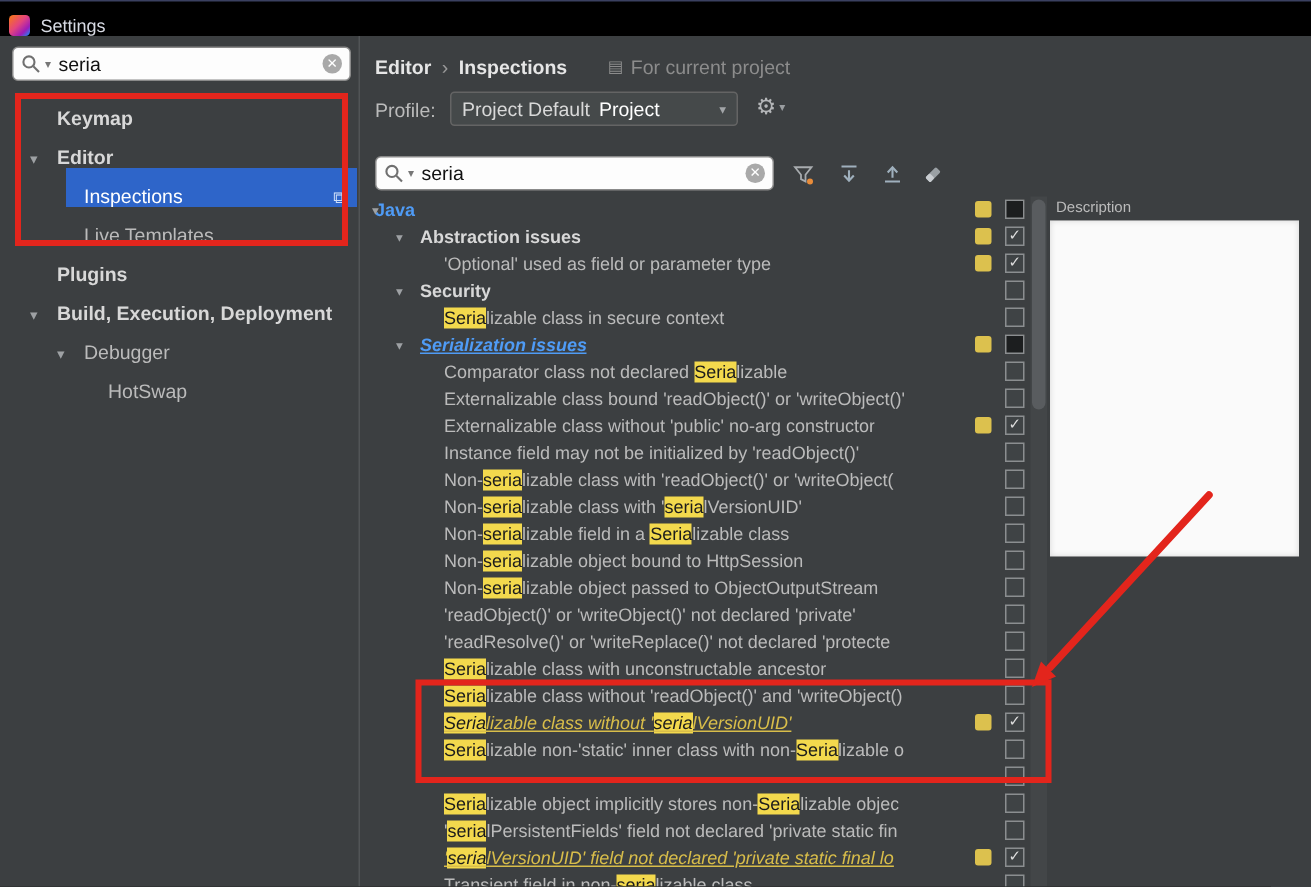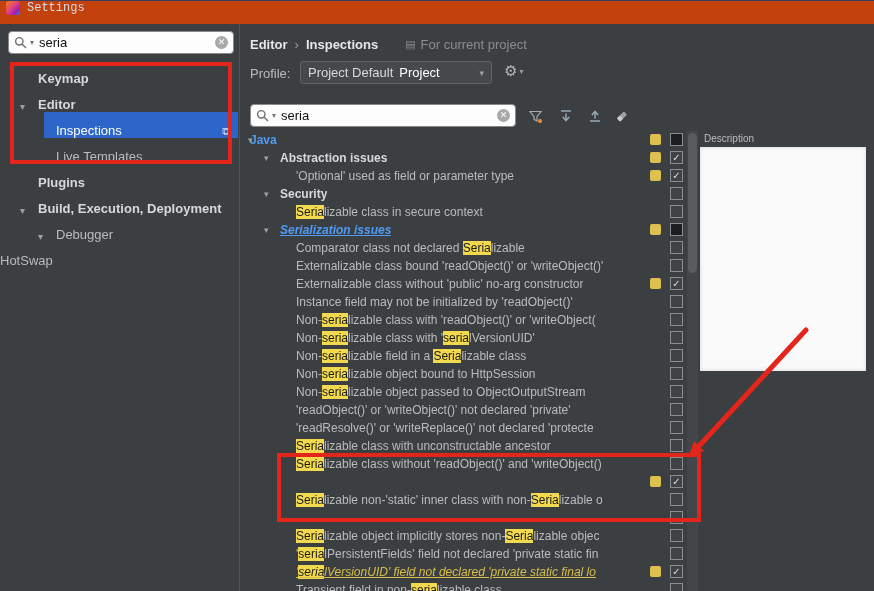--- a/index.html
+++ b/index.html
@@ -1,42 +1,42 @@
 <!DOCTYPE html>
 <html><head>
 <meta charset="utf-8">
 <style>
   html,body{margin:0;padding:0;background:#2b2b2b;}
   #app{position:relative;width:874px;height:591px;background:#3c3f41;overflow:hidden;
        font-family:"Liberation Sans",sans-serif;color:#bbbbbb;}
 
   
-  .titlebar{position:absolute;top:0;left:0;right:0;height:24px;background:#c2410c;
-            display:flex;align-items:flex-start;padding-left:6px;border-top:1px solid #3a4060;box-sizing:border-box;font-family:Liberation Mono, monospace;}
+  .titlebar{position:absolute;top:0;left:0;right:0;height:24px;background:#000000;
+            display:flex;align-items:flex-end;padding-left:6px;border-top:1px solid #3a4060;box-sizing:border-box;}
   .app-icon{width:14px;height:14px;border-radius:3px;margin-right:7px;
             background:linear-gradient(135deg,#f97a12,#e4447e 45%,#9e1cb8 75%,#0b98fc);}
   .title-text{font-size:12px;color:#d8dbe4;}
 
   
   .sidebar{position:absolute;top:24px;left:0;width:240px;bottom:0;background:#3c3f41;
            border-right:1px solid #515456;box-sizing:border-box;}
   .searchbox{position:absolute;left:8px;top:7px;width:226px;height:23px;background:#fdfdfd;
              border:1px solid #8a8a8a;border-radius:4px;display:flex;align-items:center;
              padding:0 5px;box-sizing:border-box;gap:3px;}
   .searchbox input{flex:1;border:none;outline:none;background:transparent;font-size:13px;color:#111;
                    font-family:"Liberation Sans",sans-serif;min-width:0;}
   .mini-caret{font-size:8px;color:#777;}
   .clear-btn{width:13px;height:13px;border-radius:50%;background:#a9a9a9;color:#fff;font-size:9px;
              line-height:13px;text-align:center;flex:0 0 auto;cursor:pointer;}
   #sidebar-tree{position:absolute;top:36px;left:0;right:1px;}
   .srow{position:relative;height:26px;display:flex;align-items:flex-end;font-size:13px;color:#bbbbbb;cursor:pointer;}
   .srow.bold .slabel{font-weight:bold;color:#d8d8d8;}
   .srow.l0 .slabel{margin-left:38px;}
   .srow.l1 .slabel{margin-left:56px;}
-  .srow.l2 .slabel{}
+  .srow.l2 .slabel{margin-left:72px;}
   .srow .chev{position:absolute;color:#9ea1a4;font-size:10px;}
   .srow.l0 .chev{left:20px;}
   .srow.l1 .chev{left:38px;}
   .srow.sel{background:linear-gradient(to right,transparent 44px,#2e65c9 44px);}
   .srow.sel .slabel{color:#ffffff;}
   .srow .ext{position:absolute;right:8px;color:#cfe0fa;font-size:11px;}
 
   
   .breadcrumb{position:absolute;left:250px;top:34px;height:20px;display:flex;align-items:center;gap:7px;}
   .crumb{font-size:13px;font-weight:bold;color:#e6e6e6;cursor:pointer;}
@@ -224,21 +224,21 @@
       <div class="irow lv2"><span class="itext"><span>Instance field may not be initialized by 'readObject()'</span></span><span class="cbx unchecked"></span></div>
       <div class="irow lv2"><span class="itext"><span>Non-</span><span class="hl">seria</span><span>lizable class with 'readObject()' or 'writeObject(</span></span><span class="cbx unchecked"></span></div>
       <div class="irow lv2"><span class="itext"><span>Non-</span><span class="hl">seria</span><span>lizable class with '</span><span class="hl">seria</span><span>lVersionUID'</span></span><span class="cbx unchecked"></span></div>
       <div class="irow lv2"><span class="itext"><span>Non-</span><span class="hl">seria</span><span>lizable field in a </span><span class="hl">Seria</span><span>lizable class</span></span><span class="cbx unchecked"></span></div>
       <div class="irow lv2"><span class="itext"><span>Non-</span><span class="hl">seria</span><span>lizable object bound to HttpSession</span></span><span class="cbx unchecked"></span></div>
       <div class="irow lv2"><span class="itext"><span>Non-</span><span class="hl">seria</span><span>lizable object passed to ObjectOutputStream</span></span><span class="cbx unchecked"></span></div>
       <div class="irow lv2"><span class="itext"><span>'readObject()' or 'writeObject()' not declared 'private'</span></span><span class="cbx unchecked"></span></div>
       <div class="irow lv2"><span class="itext"><span>'readResolve()' or 'writeReplace()' not declared 'protecte</span></span><span class="cbx unchecked"></span></div>
       <div class="irow lv2"><span class="itext"><span class="hl">Seria</span><span>lizable class with unconstructable ancestor</span></span><span class="cbx unchecked"></span></div>
       <div class="irow lv2"><span class="itext"><span class="hl">Seria</span><span>lizable class without 'readObject()' and 'writeObject()</span></span><span class="cbx unchecked"></span></div>
-      <div class="irow lv2"><span class="badge"></span><span class="cbx checked"></span></div>
+      <div class="irow lv2"><span class="itext yellow u"><span class="hl">Seria</span><span>lizable class without '</span><span class="hl">seria</span><span>lVersionUID'</span></span><span class="badge"></span><span class="cbx checked"></span></div>
       <div class="irow lv2"><span class="itext"><span class="hl">Seria</span><span>lizable non-'static' inner class with non-</span><span class="hl">Seria</span><span>lizable o</span></span><span class="cbx unchecked"></span></div>
       <div class="irow lv2"><span class="cbx unchecked"></span></div>
       <div class="irow lv2"><span class="itext"><span class="hl">Seria</span><span>lizable object implicitly stores non-</span><span class="hl">Seria</span><span>lizable objec</span></span><span class="cbx unchecked"></span></div>
       <div class="irow lv2"><span class="itext"><span>'</span><span class="hl">seria</span><span>lPersistentFields' field not declared 'private static fin</span></span><span class="cbx unchecked"></span></div>
       <div class="irow lv2"><span class="itext yellow u"><span>'</span><span class="hl">seria</span><span>lVersionUID' field not declared 'private static final lo</span></span><span class="badge"></span><span class="cbx checked"></span></div>
       <div class="irow lv2"><span class="itext"><span>Transient field in non-</span><span class="hl">seria</span><span>lizable class</span></span><span class="cbx unchecked"></span></div>
     </div>
 
   <div class="vscroll">
     <div class="thumb"></div>

